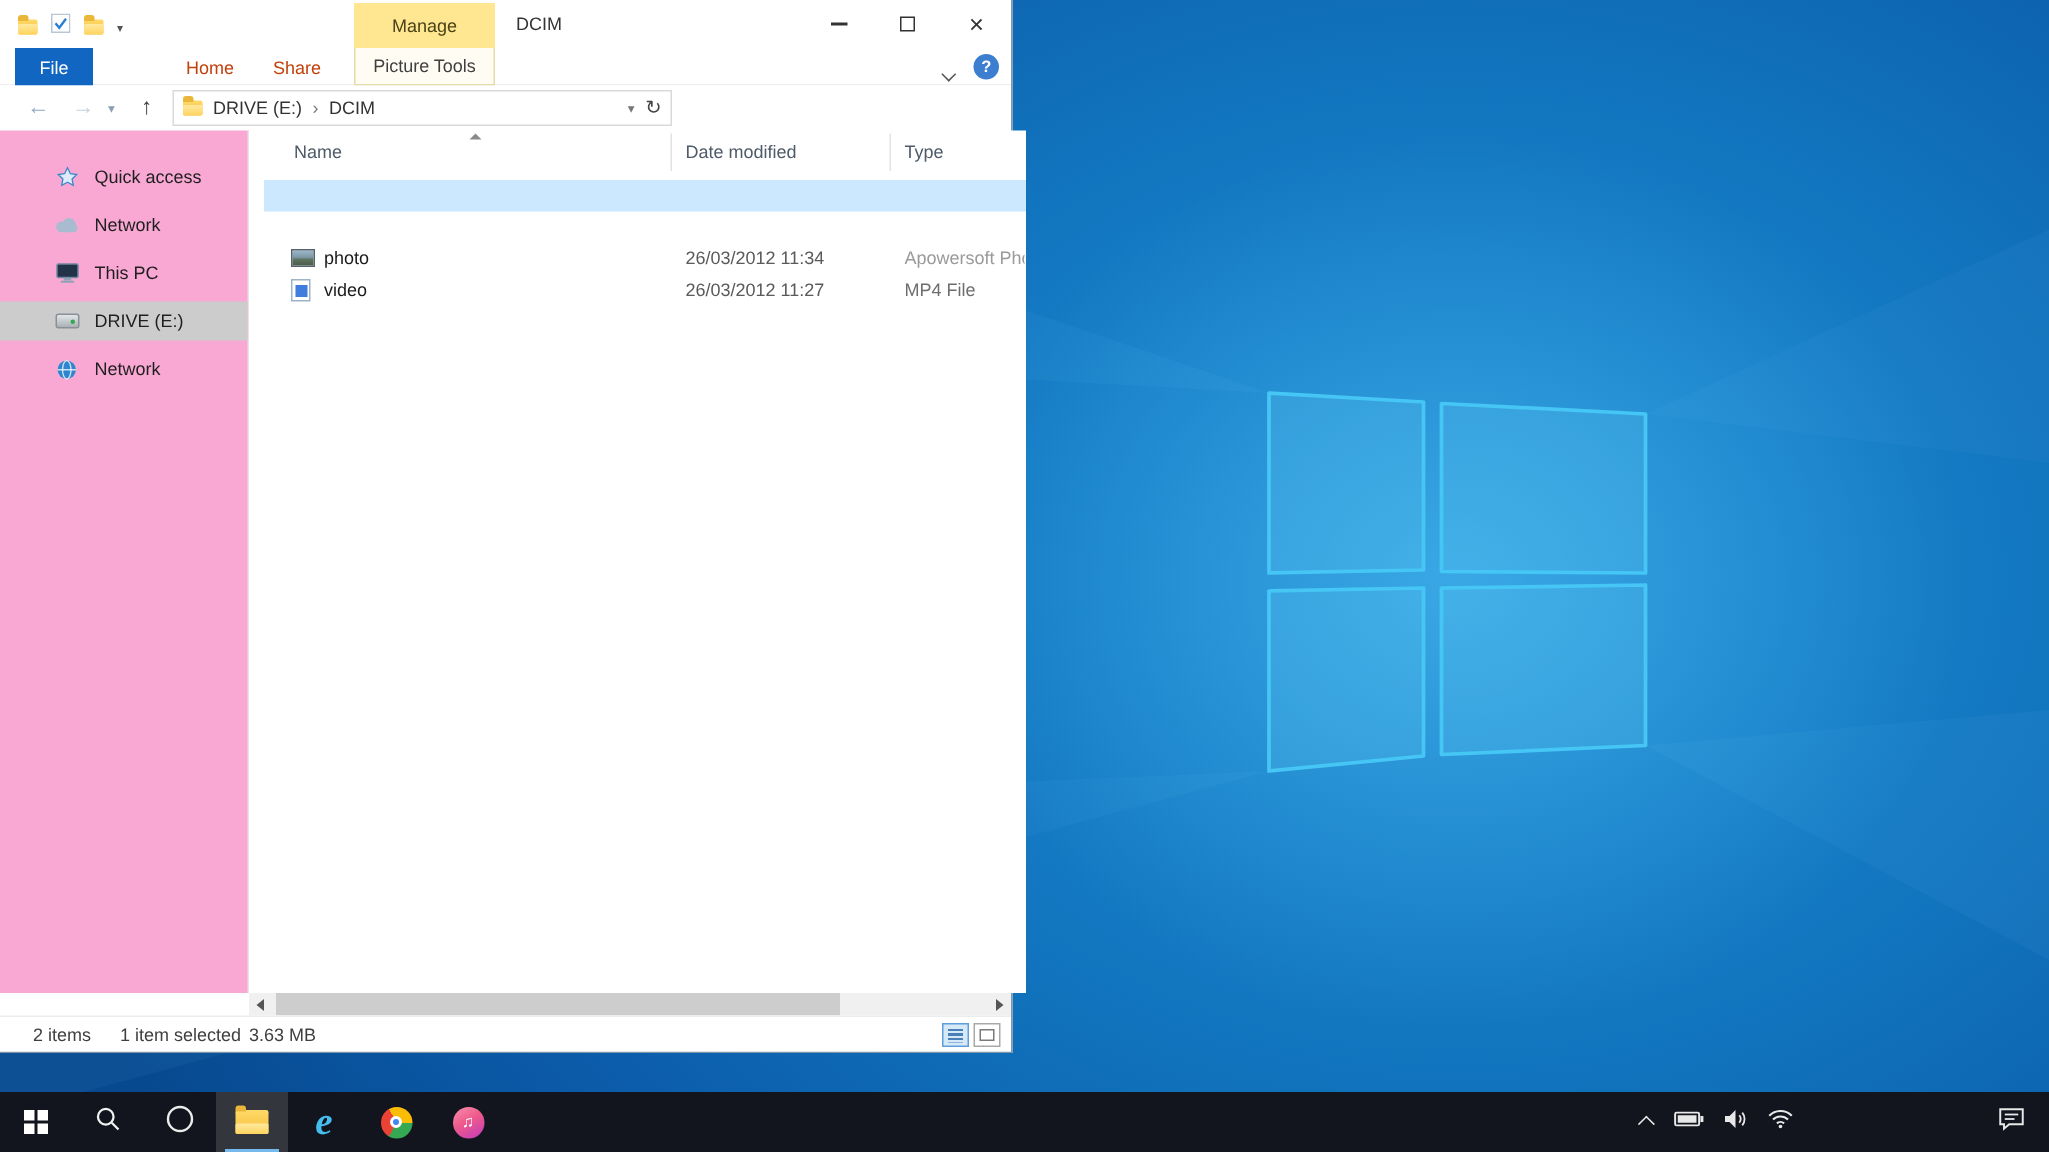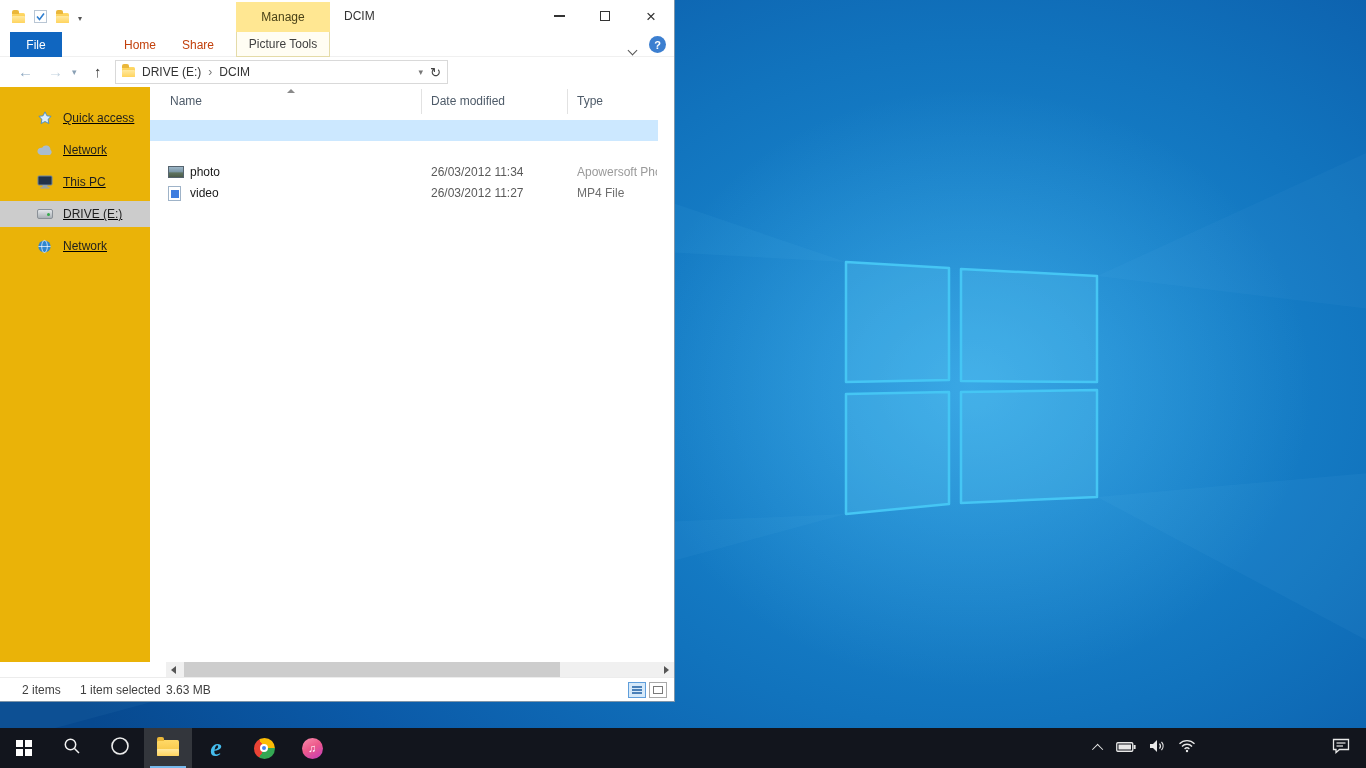--- a/index.html
+++ b/index.html
@@ -62,32 +62,32 @@
 
   
   .folder { width:16px; height:12px; position:relative; background:linear-gradient(180deg,#ffd968,#f5c13e); border-radius:1.5px; flex:none; }
   .folder::before { content:""; position:absolute; left:0; top:-3px; width:7px; height:4px; background:#eab73a; border-radius:2px 2px 0 0; }
   .folder::after { content:""; position:absolute; left:0; bottom:0; width:100%; height:7px;
     background:linear-gradient(180deg,#ffe9a0,#ffd45e); border-radius:1px; }
   .folder.small { width:13px; height:10px; }
   .qat-caret { font-size:8px; color:#555; }
 
   
-  .navpane { position:absolute; left:0; top:87px; width:166px; height:575px; background:#eab308;
-    border-right:1px solid #e6e6e6; padding-top:18px;text-decoration:underline; }
+  .navpane { position:absolute; left:0; top:87px; width:166px; height:575px; background:#f9a8d4;
+    border-right:1px solid #e6e6e6; padding-top:18px; }
   .nav-item { height:26px; margin-bottom:6px; display:flex; align-items:center; padding-left:36px; gap:10px;
     font-size:12px; color:#1f1f1f; }
   .nav-item.selected { background:#cccccc; }
   .ni-icon { width:17px; display:flex; justify-content:center; flex:none; }
   .drive-ic { width:16px; height:10px; background:linear-gradient(180deg,#e3e6e9,#aab0b6); border:1px solid #8a9097;
     border-radius:2px; position:relative; }
   .drive-ic::after { content:""; position:absolute; right:2px; bottom:2px; width:3px; height:3px; border-radius:50%; background:#35a94c; }
 
   
-  .filearea { position:absolute; left:150px; top:87px; width:508px; height:575px; background:#fff; }
+  .filearea { position:absolute; left:176px; top:87px; width:508px; height:575px; background:#fff; }
   .hdr-label { position:absolute; top:7px; font-size:12px; color:#4e5b69; }
   .hdr-sep { position:absolute; top:2px; width:1px; height:25px; background:#e2e2e2; }
   .tri-up { position:absolute; left:137px; top:2px; width:0; height:0;
     border-left:4px solid transparent; border-right:4px solid transparent; border-bottom:4px solid #8a8a8a; }
   .rows { position:absolute; left:0; top:33px; width:100%; }
   .row { position:relative; height:21px; width:100%; font-size:12px; }
   .row.selected { background:#cce8ff; }
   .cell { position:absolute; top:0; height:21px; line-height:21px; white-space:nowrap;margin-top:42px; }
   .c-icon { left:18px; top:4px; height:auto; }
   .c-name { left:40px; color:#1a1a1a; }

